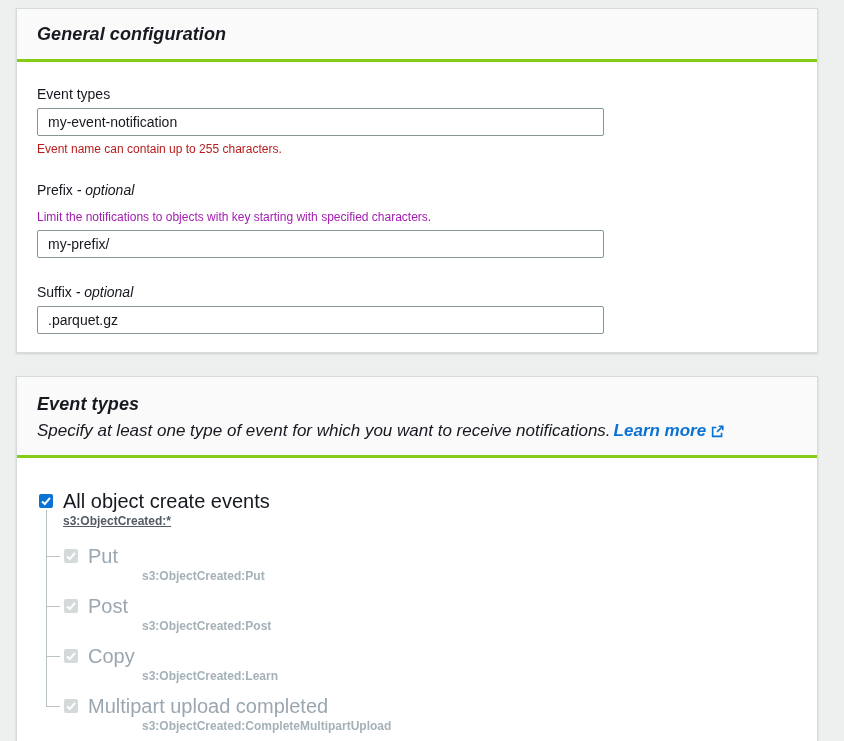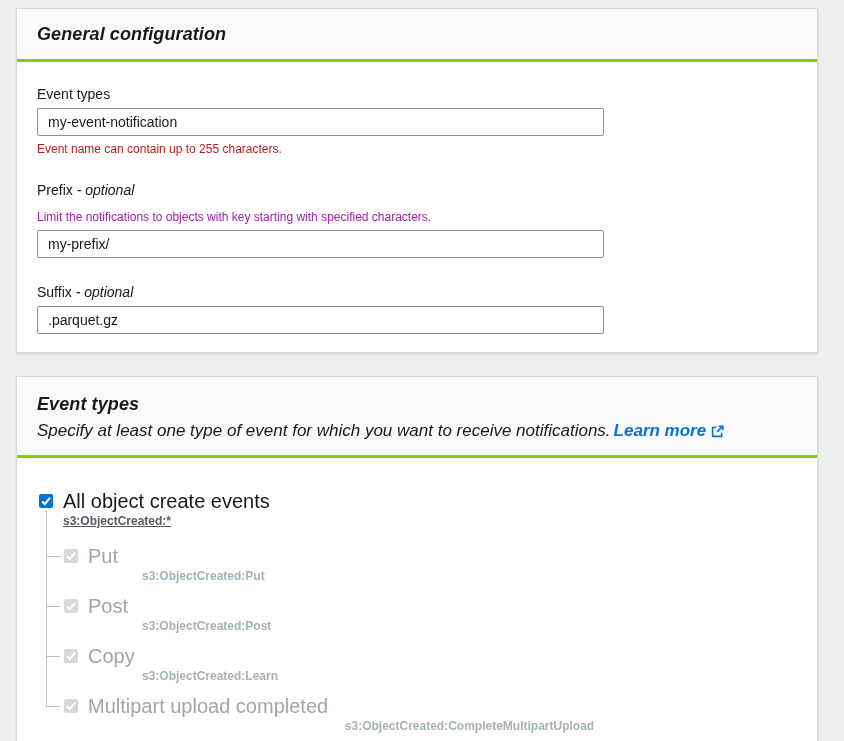--- a/index.html
+++ b/index.html
@@ -133,21 +133,21 @@
   }
   .parent-row .checkbox{margin-left:2px;}
   .parent-code{margin-left:26px;text-decoration:underline;}
   .children{margin-top:20px;}
   .child-row{
     position:relative;
     padding-left:27px;
     margin-bottom:15px;
     min-height:35px;
   }
-  .child-row:last-child{margin-bottom:0;text-align:center;}
+  .child-row:last-child{margin-bottom:0;}
   .child-row::before{
     content:"";
     position:absolute;
     left:9px;top:8px;
     width:14px;height:1px;
     background:var(--line);
   }
   .child-row .cb-row .cb-label{color:var(--disabled);}
   .child-row .cb-code{color:#a4b2b8;margin-left:78px;}
 </style>

